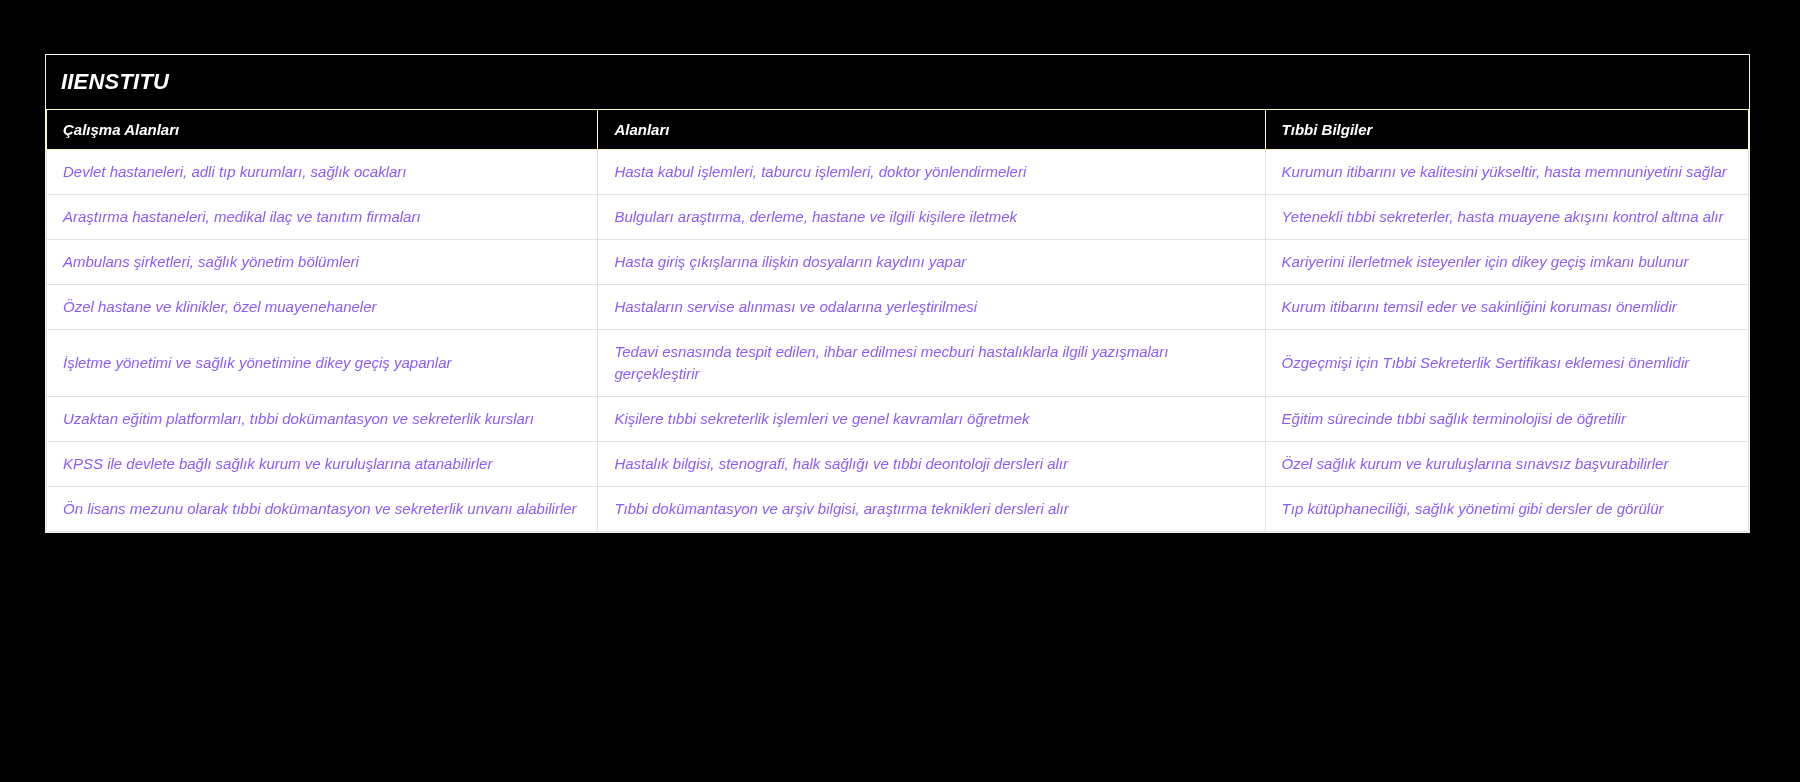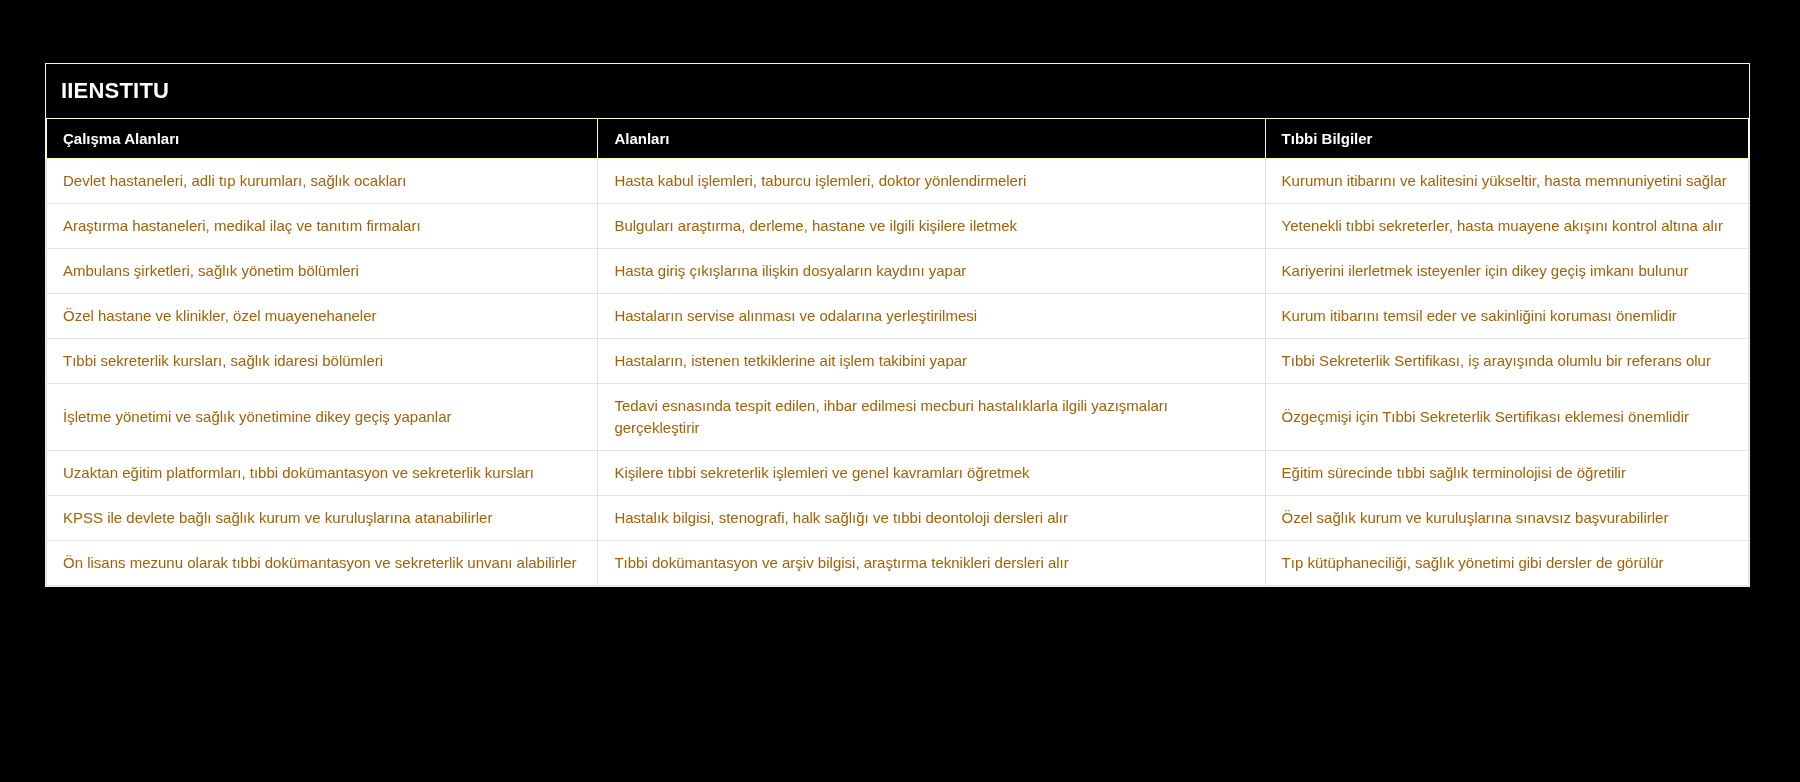--- a/index.html
+++ b/index.html
@@ -13,25 +13,26 @@
   }
   .page {
     position: relative;
     width: 1800px;
     height: 782px;
     background: #000000;
   }
   .table-card {
     position: absolute;
     left: 45px;
-    top: 63px;
+    top: 54px;
     width: 1705px;
     background: #000000;
     border: 1px solid #f2f2f2;
     box-sizing: border-box;
+    font-style: italic;
   }
   .title-bar {
     height: 54px;
     display: flex;
     align-items: center;
     padding-left: 15px;
     background: #000000;
     color: #ffffff;
     font-size: 22px;
     font-weight: bold;
@@ -50,21 +51,21 @@
     color: #ffffff;
     font-size: 15px;
     font-weight: bold;
     text-align: left;
     padding: 10px 16px;
     border: 1px solid #fef9c3;
     line-height: 19px;
   }
   table.data-table td {
     background: #ffffff;
-    color: #a16207;
+    color: #8b5cf6;
     font-size: 15px;
     font-weight: normal;
     text-align: left;
     vertical-align: middle;
     padding: 11px 16px;
     border: 1px solid #e2e2e2;
     line-height: 22px;
     overflow: hidden;
   }
 </style>
@@ -102,25 +103,20 @@
             <td>Ambulans şirketleri, sağlık yönetim bölümleri</td>
             <td>Hasta giriş çıkışlarına ilişkin dosyaların kaydını yapar</td>
             <td>Kariyerini ilerletmek isteyenler için dikey geçiş imkanı bulunur</td>
           </tr>
           <tr>
             <td>Özel hastane ve klinikler, özel muayenehaneler</td>
             <td>Hastaların servise alınması ve odalarına yerleştirilmesi</td>
             <td>Kurum itibarını temsil eder ve sakinliğini koruması önemlidir</td>
           </tr>
           <tr>
-            <td>Tıbbi sekreterlik kursları, sağlık idaresi bölümleri</td>
-            <td>Hastaların, istenen tetkiklerine ait işlem takibini yapar</td>
-            <td>Tıbbi Sekreterlik Sertifikası, iş arayışında olumlu bir referans olur</td>
-          </tr>
-          <tr>
             <td>İşletme yönetimi ve sağlık yönetimine dikey geçiş yapanlar</td>
             <td>Tedavi esnasında tespit edilen, ihbar edilmesi mecburi hastalıklarla ilgili yazışmaları gerçekleştirir</td>
             <td>Özgeçmişi için Tıbbi Sekreterlik Sertifikası eklemesi önemlidir</td>
           </tr>
           <tr>
             <td>Uzaktan eğitim platformları, tıbbi dokümantasyon ve sekreterlik kursları</td>
             <td>Kişilere tıbbi sekreterlik işlemleri ve genel kavramları öğretmek</td>
             <td>Eğitim sürecinde tıbbi sağlık terminolojisi de öğretilir</td>
           </tr>
           <tr>

